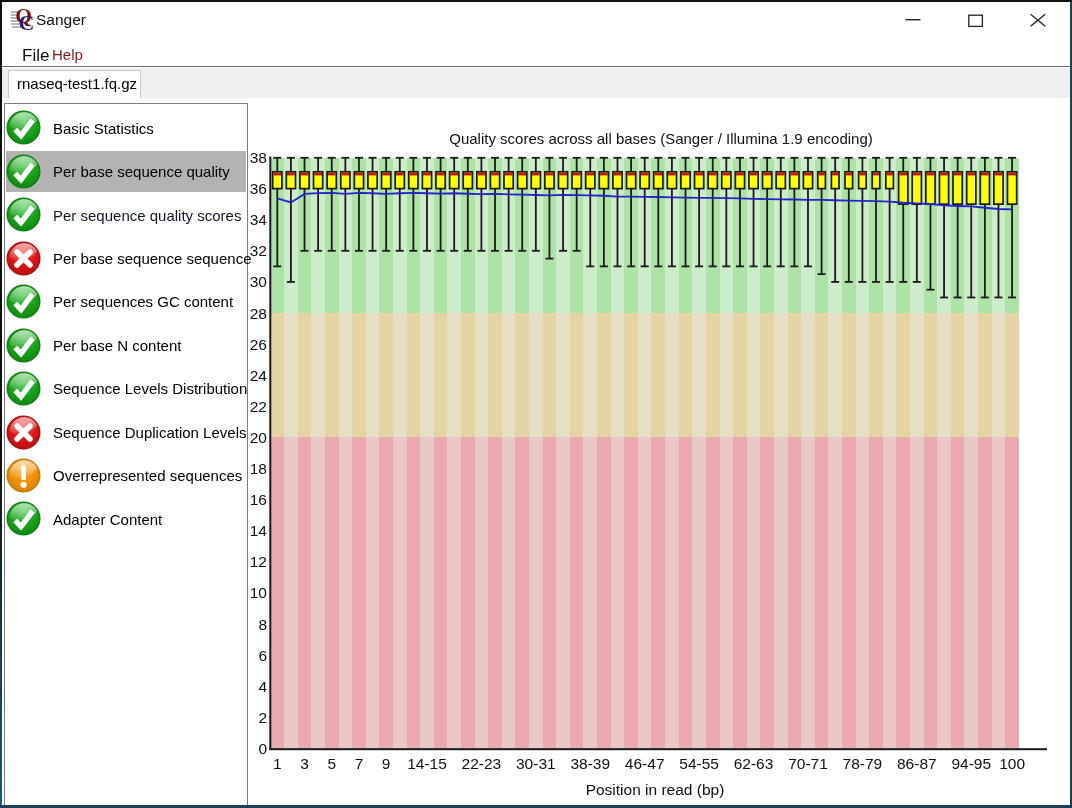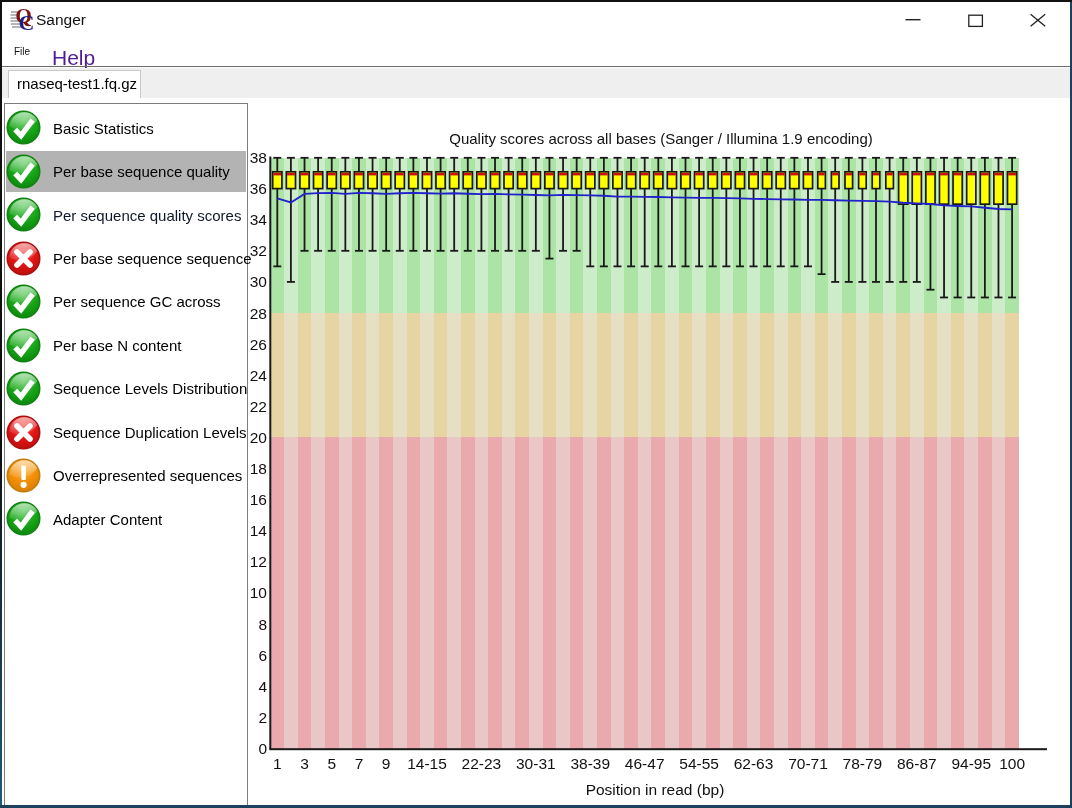--- a/index.html
+++ b/index.html
@@ -479,22 +479,22 @@
 <div style="position:absolute;left:36px;top:11px;font-size:15.5px;color:#111">Sanger</div>
 <svg width="220" height="40" style="position:absolute;left:852px;top:0" viewBox="0 0 220 40">
  <g stroke="#222" stroke-width="1.4" fill="none">
   <line x1="53.5" y1="19.7" x2="68.5" y2="19.7"></line>
   <rect x="116.8" y="15.2" width="13.6" height="11.2" stroke-width="1.3"></rect>
   <line x1="178.6" y1="14.2" x2="193.2" y2="26.3" stroke-width="1.3"></line>
   <line x1="193.2" y1="14.2" x2="178.6" y2="26.3" stroke-width="1.3"></line>
  </g>
 </svg>
 
-<div style="position:absolute;left:14px;top:46px;font-size:10px;color:#111">File</div>
-<div style="position:absolute;left:52px;top:46px;font-size:21px;color:#4c1d95">Help</div>
+<div style="position:absolute;left:22px;top:46px;font-size:17px;color:#111">File</div>
+<div style="position:absolute;left:52px;top:46px;font-size:15px;color:#7f1d1d">Help</div>
 <div style="position:absolute;left:0;top:66px;width:1072px;height:1px;background:#6a6a6a"></div>
 
 <div style="position:absolute;left:2px;top:67.5px;width:1068px;height:30.5px;background:#efefef"></div>
 <div style="position:absolute;left:8px;top:69.5px;width:133px;height:28.5px;background:#ffffff;border:1px solid #c9c9c9;border-bottom:none;box-sizing:border-box"></div>
 <div style="position:absolute;left:17px;top:75px;font-size:15px;color:#000">rnaseq-test1.fq.gz</div>
 
 <div style="position:absolute;left:4px;top:103px;width:244px;height:784px;background:#ffffff;border:1px solid #7d7d7d;box-sizing:border-box">
 <svg width="35" height="35" style="position:absolute;left:1px;top:6.4px" viewBox="0 0 35 35">
       <use href="#orbG"></use>
     </svg>
@@ -508,21 +508,21 @@
       <use href="#orbG"></use>
     </svg>
 <div style="position:absolute;left:48px;top:102.5px;font-size:15px;color:#0f172a;white-space:nowrap">Per sequence quality scores</div>
 <svg width="35" height="35" style="position:absolute;left:1px;top:136.8px" viewBox="0 0 35 35">
       <use href="#orbR"></use>
     </svg>
 <div style="position:absolute;left:48px;top:146.0px;font-size:15px;color:#000;white-space:nowrap">Per base sequence sequence</div>
 <svg width="35" height="35" style="position:absolute;left:1px;top:180.2px" viewBox="0 0 35 35">
       <use href="#orbG"></use>
     </svg>
-<div style="position:absolute;left:48px;top:189.4px;font-size:15px;color:#000;white-space:nowrap">Per sequence GC across</div>
+<div style="position:absolute;left:48px;top:189.4px;font-size:15px;color:#000;white-space:nowrap">Per sequences GC content</div>
 <svg width="35" height="35" style="position:absolute;left:1px;top:223.6px" viewBox="0 0 35 35">
       <use href="#orbG"></use>
     </svg>
 <div style="position:absolute;left:48px;top:232.8px;font-size:15px;color:#000;white-space:nowrap">Per base N content</div>
 <svg width="35" height="35" style="position:absolute;left:1px;top:267.1px" viewBox="0 0 35 35">
       <use href="#orbG"></use>
     </svg>
 <div style="position:absolute;left:48px;top:276.3px;font-size:15px;color:#000;white-space:nowrap">Sequence Levels Distribution</div>
 <svg width="35" height="35" style="position:absolute;left:1px;top:310.6px" viewBox="0 0 35 35">
       <use href="#orbR"></use>

